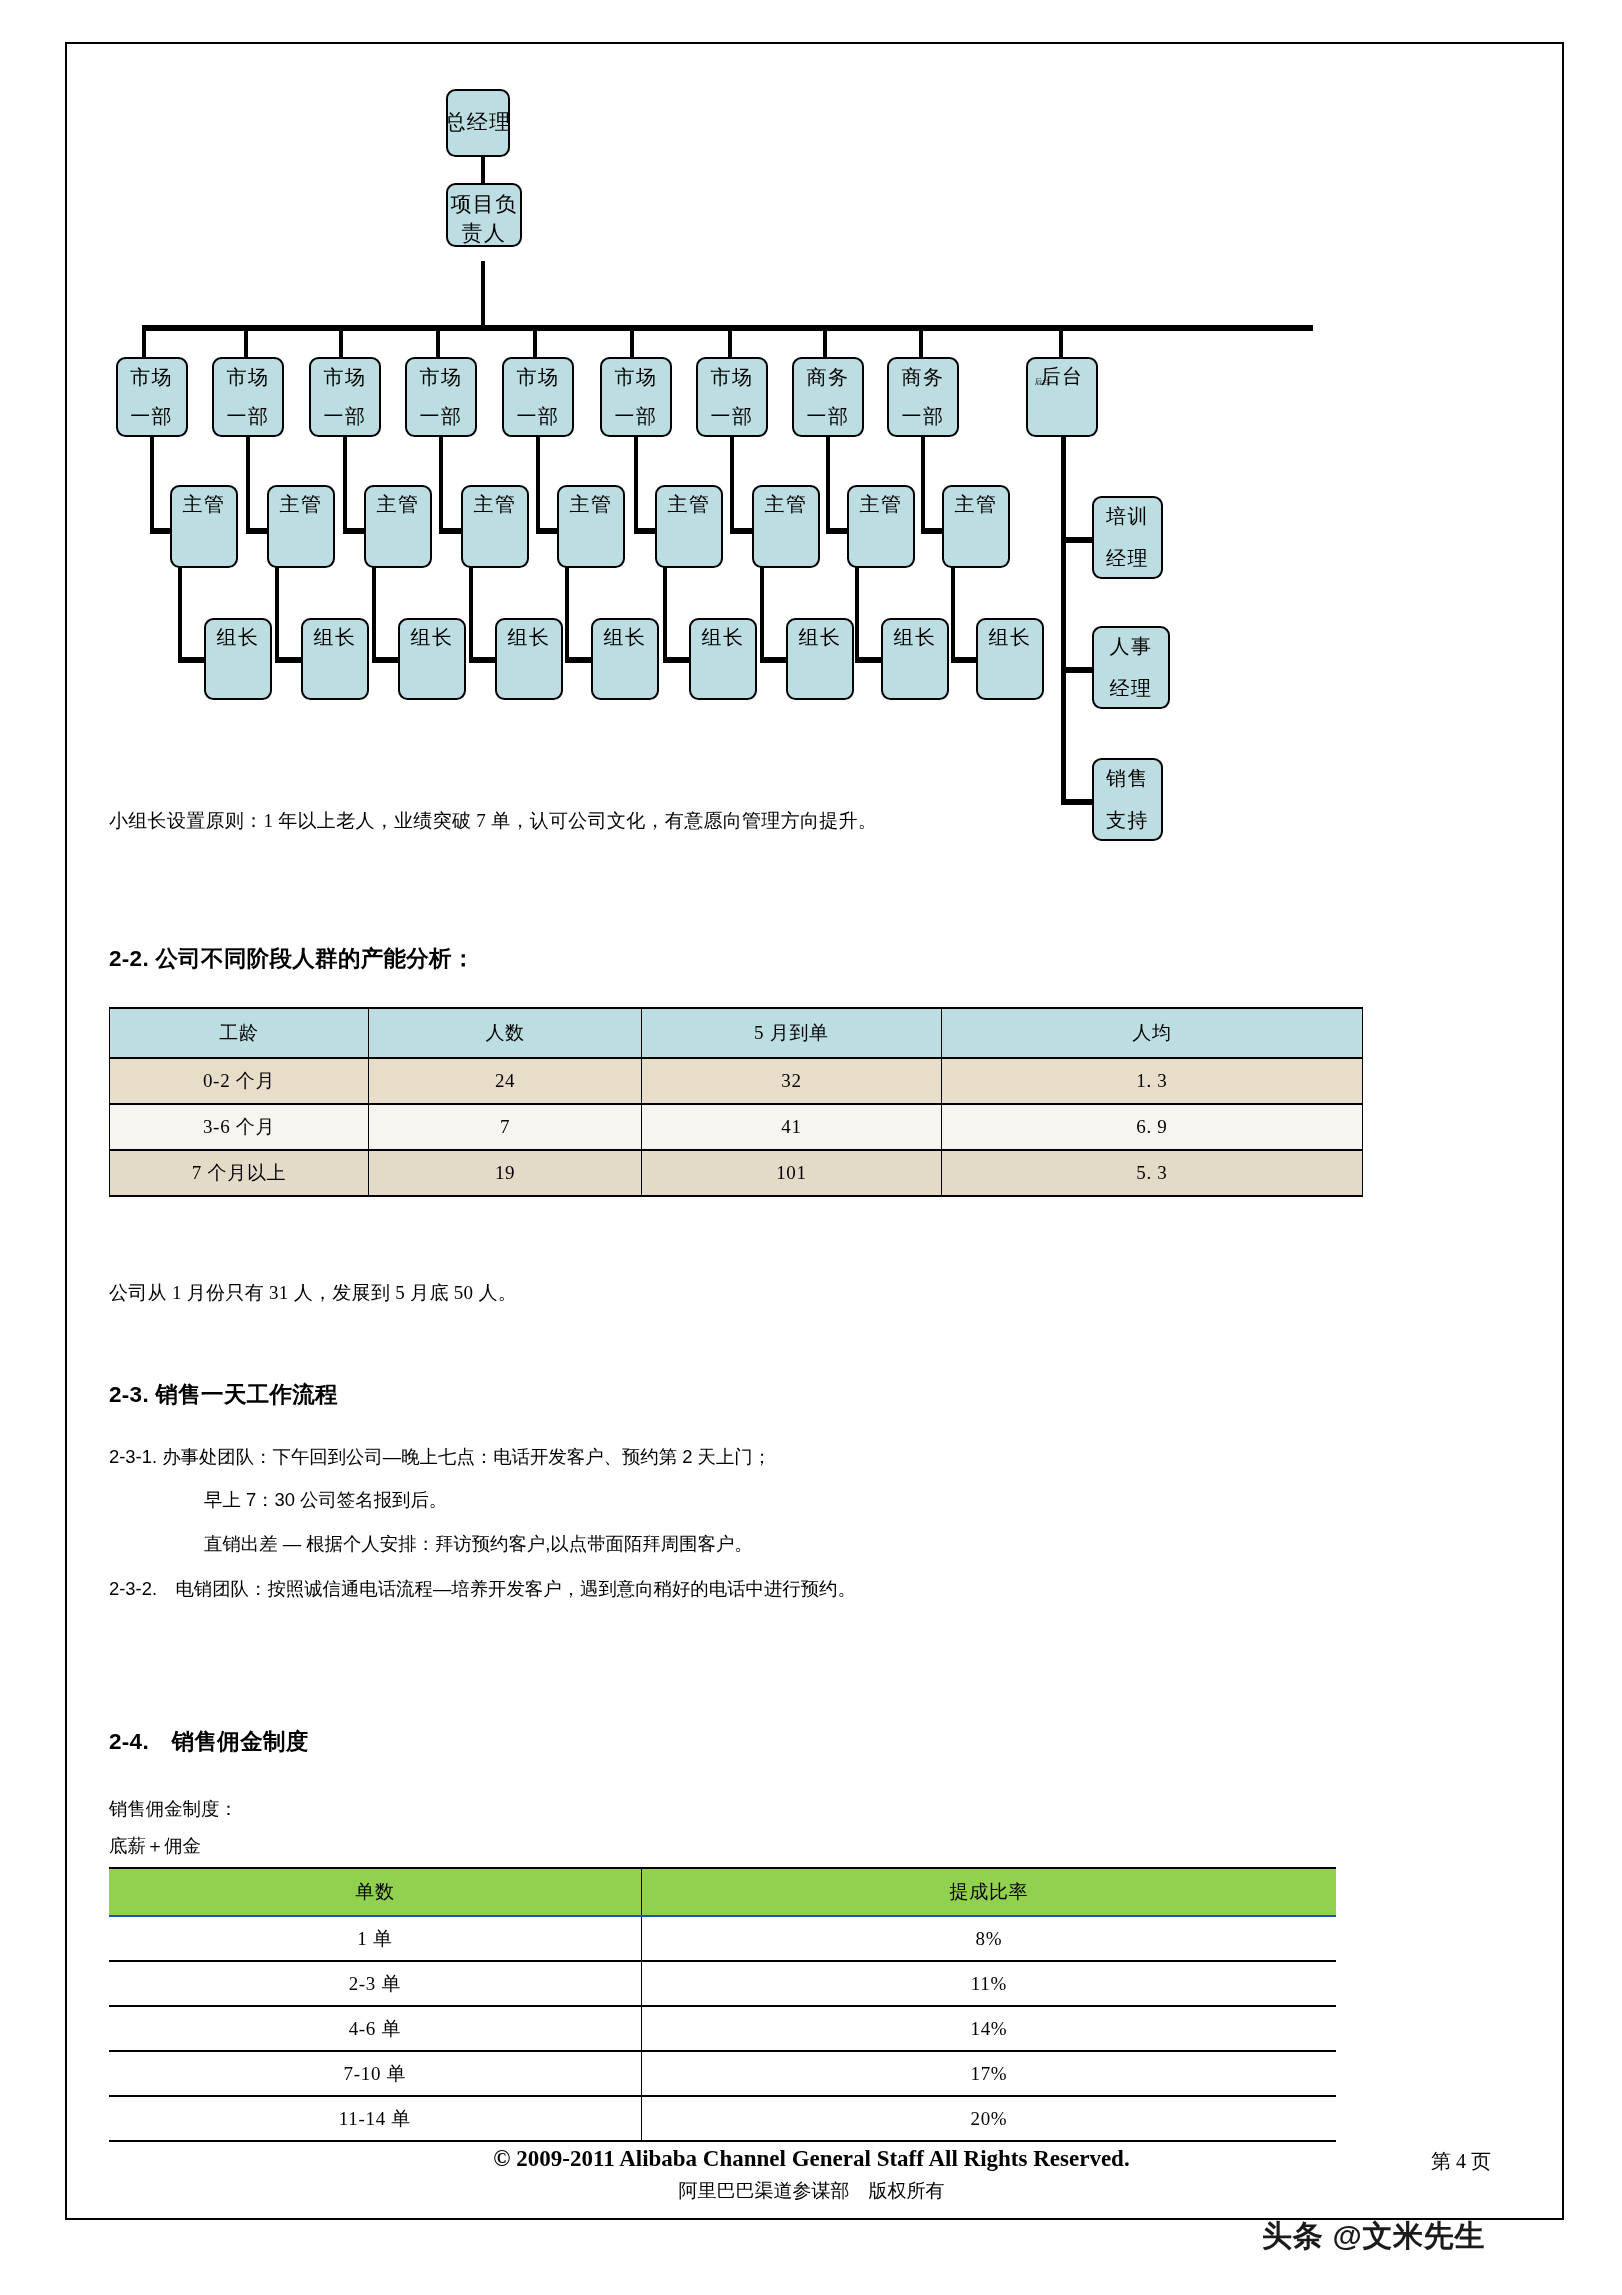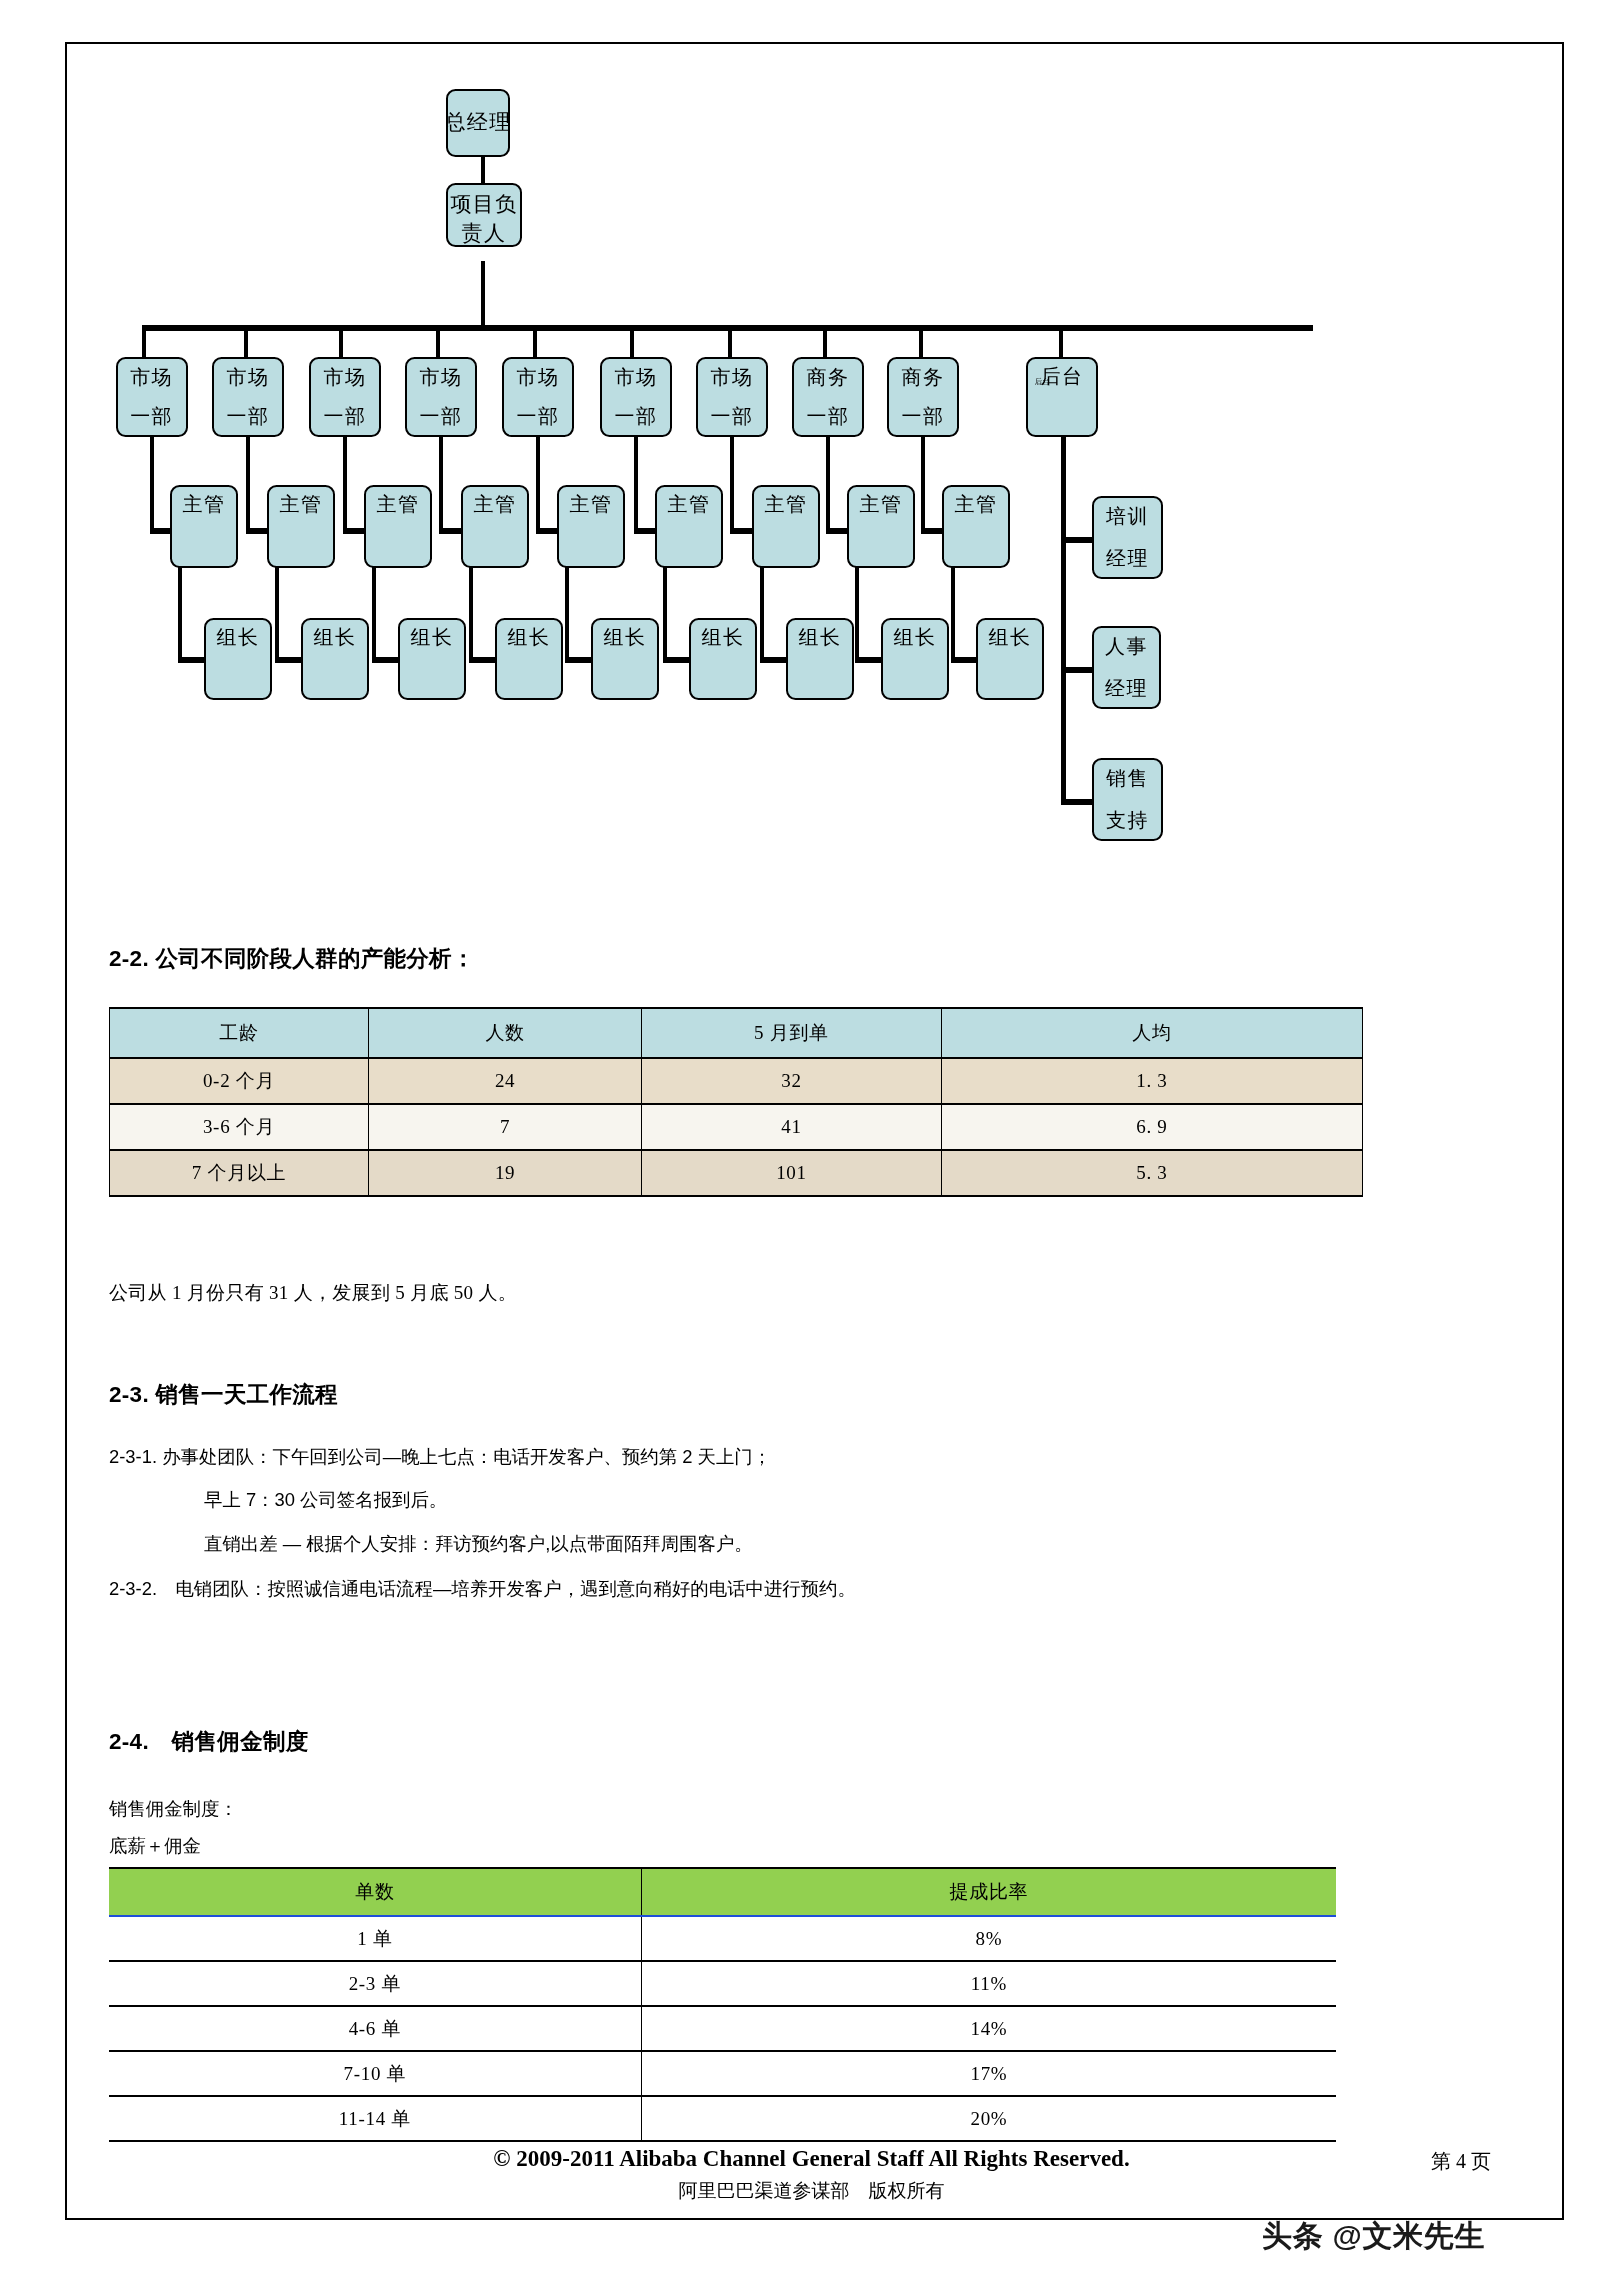--- a/index.html
+++ b/index.html
@@ -387,30 +387,31 @@
       <span class="l1">组长</span>
     </div>
     <div class="ob med bt" style="left:874px; top:536px; width:68px; height:82px;">
       <span class="l1">组长</span>
     </div>
 
     <div class="ob med spread" style="left:990px; top:414px; width:71px; height:83px;">
       <span class="l1">培训</span>
       <span class="l2">经理</span>
     </div>
-    <div class="ob med spread" style="left:990px; top:544px; width:69px; height:83px;">
+    <div class="ob med spread" style="left:990px; top:544px; width:78px; height:83px;">
       <span class="l1">人事</span>
       <span class="l2">经理</span>
     </div>
     <div class="ob med spread" style="left:990px; top:676px; width:71px; height:83px;">
       <span class="l1">销售</span>
       <span class="l2">支持</span>
     </div>
   </div>
 
+  <div class="note" style="left:109px; top:808px;">小组长设置原则：1 年以上老人，业绩突破 7 单，认可公司文化，有意愿向管理方向提升。</div>
 
   <div class="heading" style="left:109px; top:943px;">2-2. 公司不同阶段人群的产能分析：</div>
 
   <table class="doc" id="tbl-productivity">
     <thead>
       <tr>
         <th style="width:259px;margin-top:12px;">工龄</th>
         <th style="width:273px;">人数</th>
         <th style="width:300px;">5 月到单</th>
         <th style="width:423px;">人均</th>

